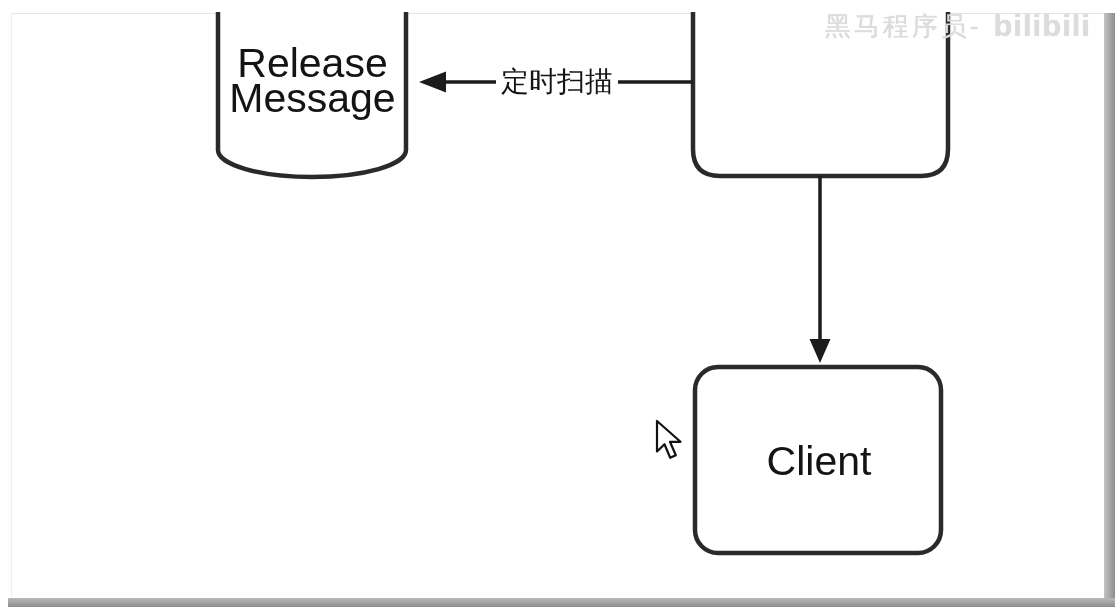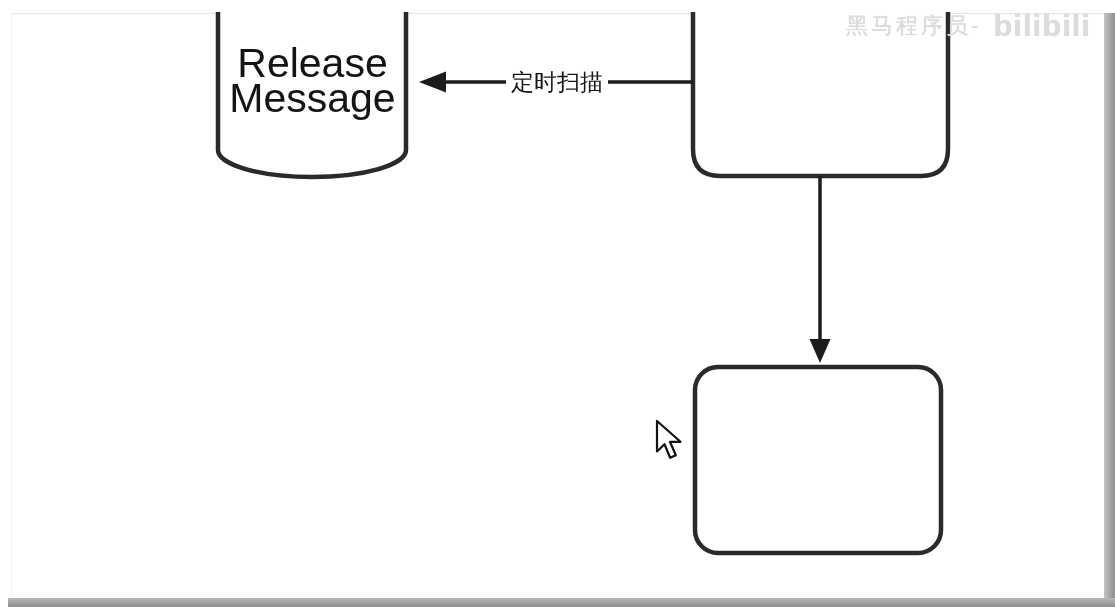--- a/index.html
+++ b/index.html
@@ -38,21 +38,21 @@
     text-align: center;
     z-index: 3;
   }
   .node-label { font-size: 41px; line-height: 35px; }
 
   .label-release { left: 225px; top: 46px; width: 175px; }
   .label-config  { left: 700px; top: 63px; width: 240px; white-space: nowrap; }
   .label-client  { left: 697px; top: 444px; width: 244px; }
 
   .edge-label {
-    font-size: 23px; line-height: 34px;
+    font-size: 28px; line-height: 34px;
     background: #ffffff;
     white-space: nowrap;
   }
   .label-scan {
     left: 557px; top: 65px;
     transform: translateX(-50%);
     padding: 0 5px;
   }
   .label-notify {
     left: 822px; top: 252px;
@@ -62,21 +62,21 @@
 
   
   .watermark {
     position: absolute; top: 8px; right: 24px;
     display: flex; align-items: center; gap: 12px;
     color: #dcdcdc;
     text-shadow: 0 0 1px #cfcfcf;
     z-index: 5;
     user-select: none;
   }
-  .watermark .channel { font-size: 22px; letter-spacing: 3px; text-align: right; }
+  .watermark .channel { font-size: 26px; letter-spacing: 3px; text-align: right; }
   .watermark .platform {
     font-size: 31px; font-weight: 700; letter-spacing: 1px;
     transform: scaleY(0.95);
   }
 </style>
 </head>
 <body>
 
 <div class="stage">
 
@@ -100,20 +100,21 @@
 
     <line x1="820" y1="176" x2="820" y2="345" stroke="#1c1c1c" stroke-width="3.5"></line>
     <polygon points="820,363 809.5,339 830.5,339" fill="#1c1c1c"></polygon>
 
     <path d="M657,421 L657,451.5 L664.5,444.2 L670.2,457.8 L675.8,455.2 L670,441.8 L680.5,441.8 Z" fill="#ffffff" stroke="#111111" stroke-width="2.2" stroke-linejoin="round"></path>
   </svg>
 
   <div class="node-label label-release">Release Message</div>
 
 
+  <div class="node-label label-client">Client</div>
 
   <div class="edge-label label-scan">定时扫描</div>
 
 
   <div class="watermark">
     <span class="channel">黑马程序员-</span>
     <span class="platform">bilibili</span>
   </div>
 
 </div>

